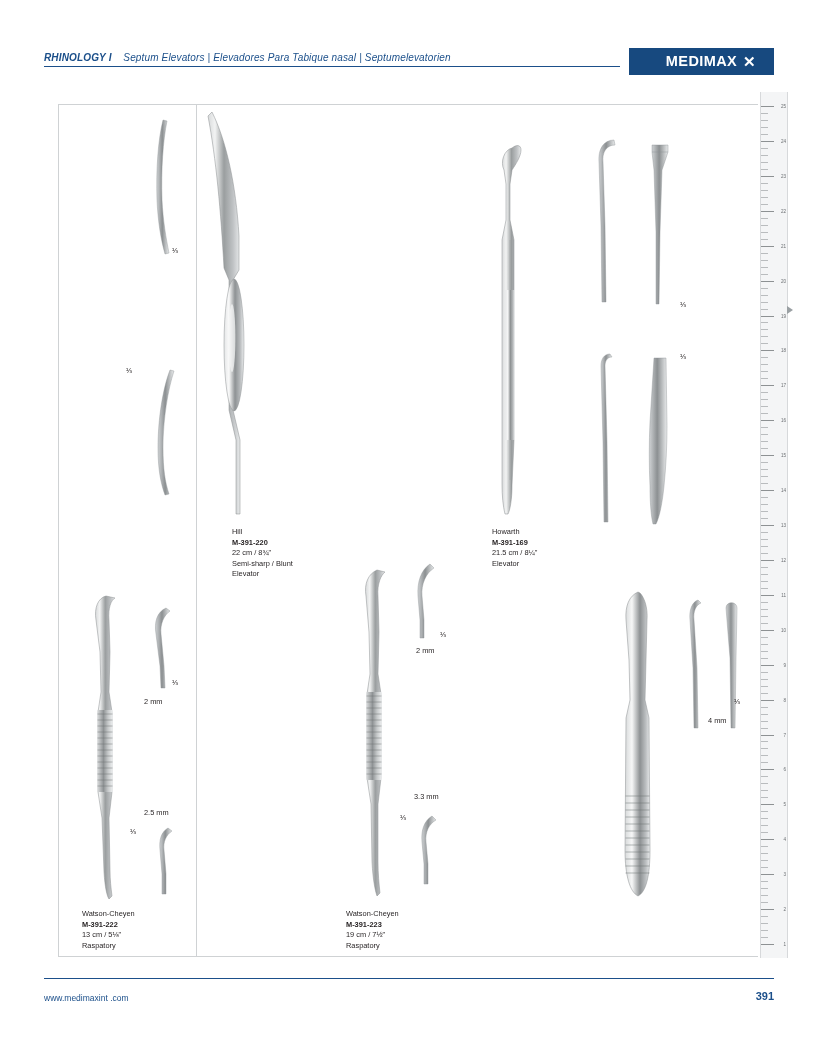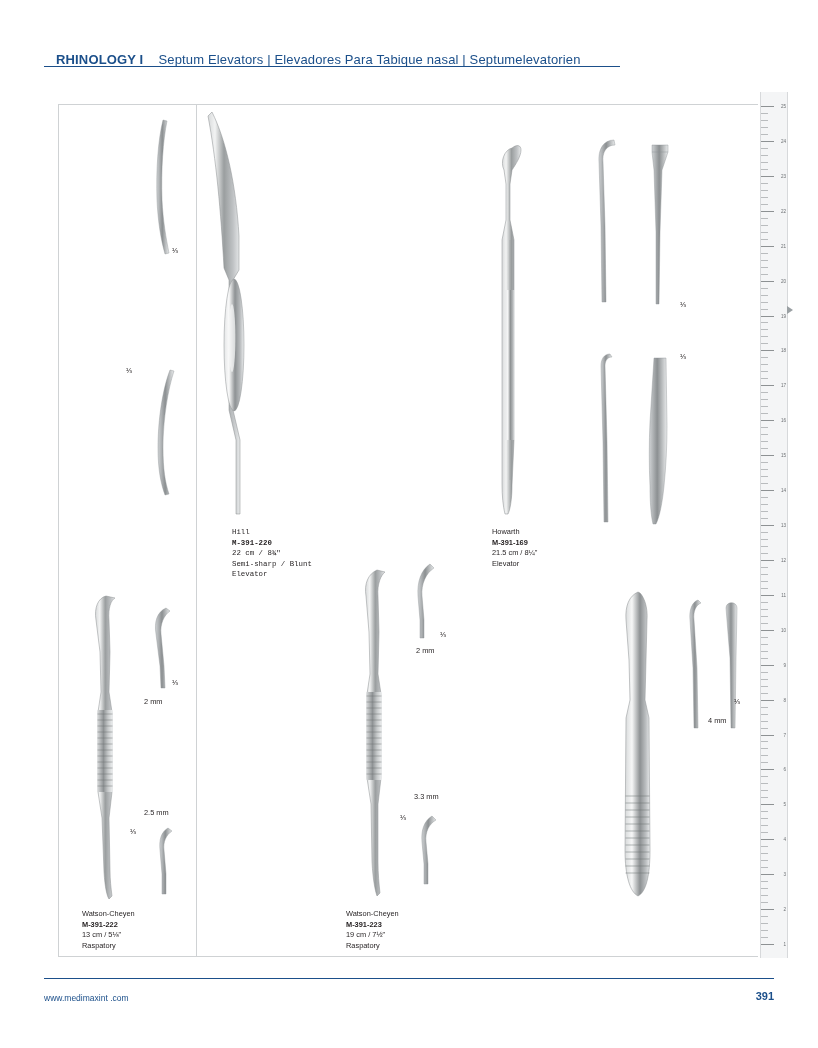--- a/index.html
+++ b/index.html
@@ -8,21 +8,21 @@
     background:#ffffff;
     font-family:"Liberation Sans", sans-serif;
     color:#231f20;
     position:relative;
     overflow:hidden;
   }
   .page{position:absolute;inset:0;}
 
   
   .header{position:absolute;left:44px;top:52px;width:730px;height:34px;}
-  .hdr-text{position:absolute;left:12px;top:0;font-size:13px;letter-spacing:.15px;color:#1b4f8a;white-space:nowrap;}
+  .hdr-text{position:absolute;left:0;top:0;font-size:10px;letter-spacing:.15px;color:#1b4f8a;white-space:nowrap;font-style:italic;}
   .hdr-text .cat{font-weight:bold;color:#1b4f8a;}
   .hdr-rule{position:absolute;left:0;top:14px;width:576px;height:1px;background:#1b4f8a;}
   .logo{position:absolute;right:0;top:-4px;width:145px;height:27px;background:#17497f;}
   .logo-txt{position:absolute;left:0;right:0;top:5px;text-align:center;color:#fff;font-size:14.5px;font-weight:bold;letter-spacing:.4px;font-family:"Liberation Sans",sans-serif;}
   .logo-mark{position:absolute;right:14px;top:6px;width:17px;height:15px;color:#fff;font-size:15px;font-weight:bold;line-height:15px;}
 
   
   .frame-top{position:absolute;left:58px;top:104px;width:700px;height:1px;background:#cfd2d4;}
   .vline{position:absolute;background:#cfd2d4;width:1px;}
   .v1{left:196px;top:104px;height:852px;}
@@ -56,20 +56,24 @@
 <body>
 
 <div class="page">
 
   <div class="header">
     <div class="hdr-text">
       <span class="cat">RHINOLOGY I</span>
       &nbsp;&nbsp;&nbsp;<span>Septum Elevators | Elevadores Para Tabique nasal | Septumelevatorien</span>
     </div>
     <div class="hdr-rule"></div>
+    <div class="logo">
+      <div class="logo-txt">MEDIMAX</div>
+      <div class="logo-mark">✕</div>
+    </div>
   </div>
 
   <div class="frame-top"></div>
   <div class="vline v1"></div>
   <div class="vline v2"></div>
   <div class="frame-bottom"></div>
 
   <div class="inst" style="left:146px;top:118px;">
     <svg width="40" height="140" viewBox="0 0 40 140">
       <defs>
@@ -108,21 +112,21 @@
             <stop offset="80%" stop-color="#b7babc"></stop>
           <stop offset="100%" stop-color="#eceeef"></stop>
         </linearGradient>
       </defs>
       <path d="M12,2 C26,30 36,74 39,126 L39,160 L33,170 L33,300 L40,330 L40,404 L36,404 L36,330 L29,300 L29,170 L24,158 C21,102 16,48 8,6 Z" fill="url(#shaft)" stroke="#898d8f" stroke-width=".5"></path>
       <ellipse cx="34" cy="235" rx="10" ry="66" fill="url(#handle)" stroke="#8e9294" stroke-width=".5"></ellipse>
       <ellipse cx="32" cy="228" rx="3.4" ry="34" fill="#f4f5f5" opacity=".75"></ellipse>
     </svg>
   </div>
 
-  <div class="cap" style="left:232px;top:527px;font-family:Liberation Mono, monospace;">
+  <div class="cap" style="left:232px;top:527px;">
     <div>Hill</div>
     <div><b>M-391-220</b></div>
     <div>22 cm / 8¾"</div>
     <div>Semi-sharp / Blunt</div>
     <div>Elevator</div>
   </div>
 
   <div class="inst" style="left:490px;top:140px;">
     <svg width="44" height="380" viewBox="0 0 44 380">
       <path d="M22,8 C27,4 31,5 31,10 C31,16 26,24 22,30 L20,44 L20,80 L24,100 L24,300 L22,345 C22,360 20,370 18,374 L15,374 C13,366 12,356 12,344 L12,100 L16,80 L16,44 L14,30 C10,22 14,10 22,8 Z" fill="url(#shaft)" stroke="#8b8f91" stroke-width=".5"></path>

